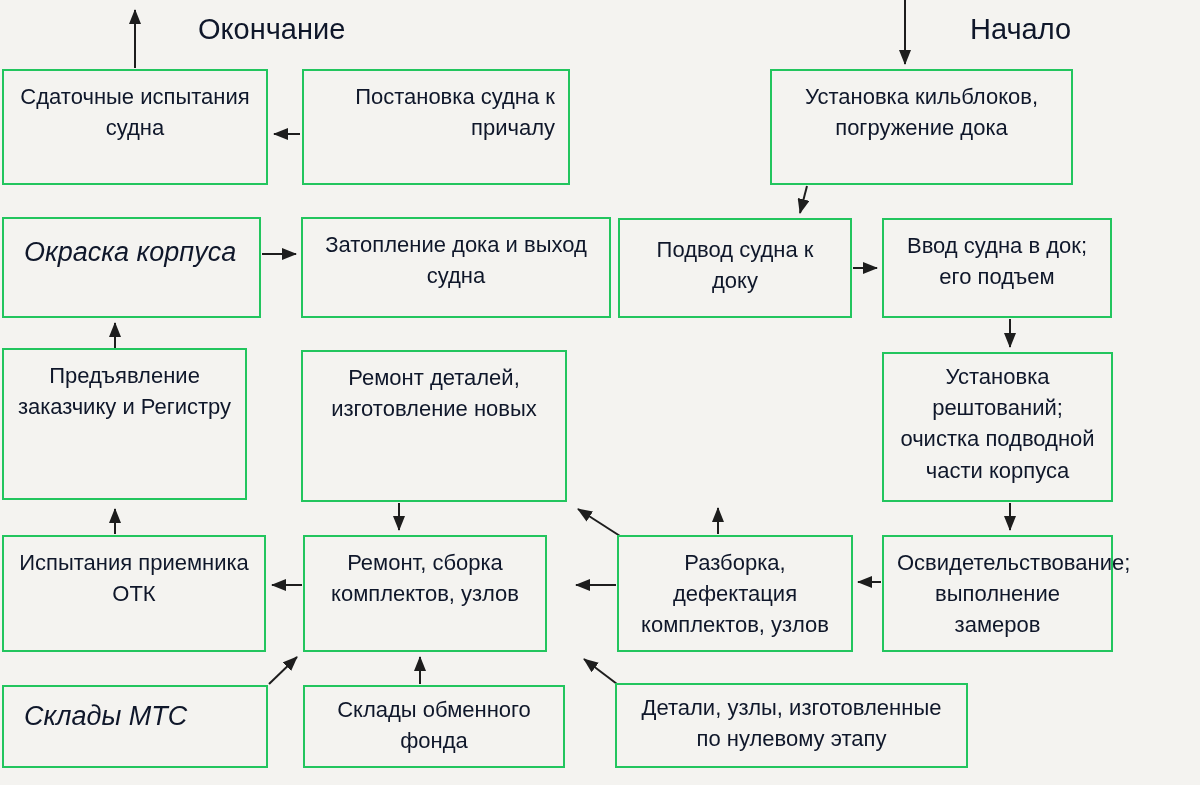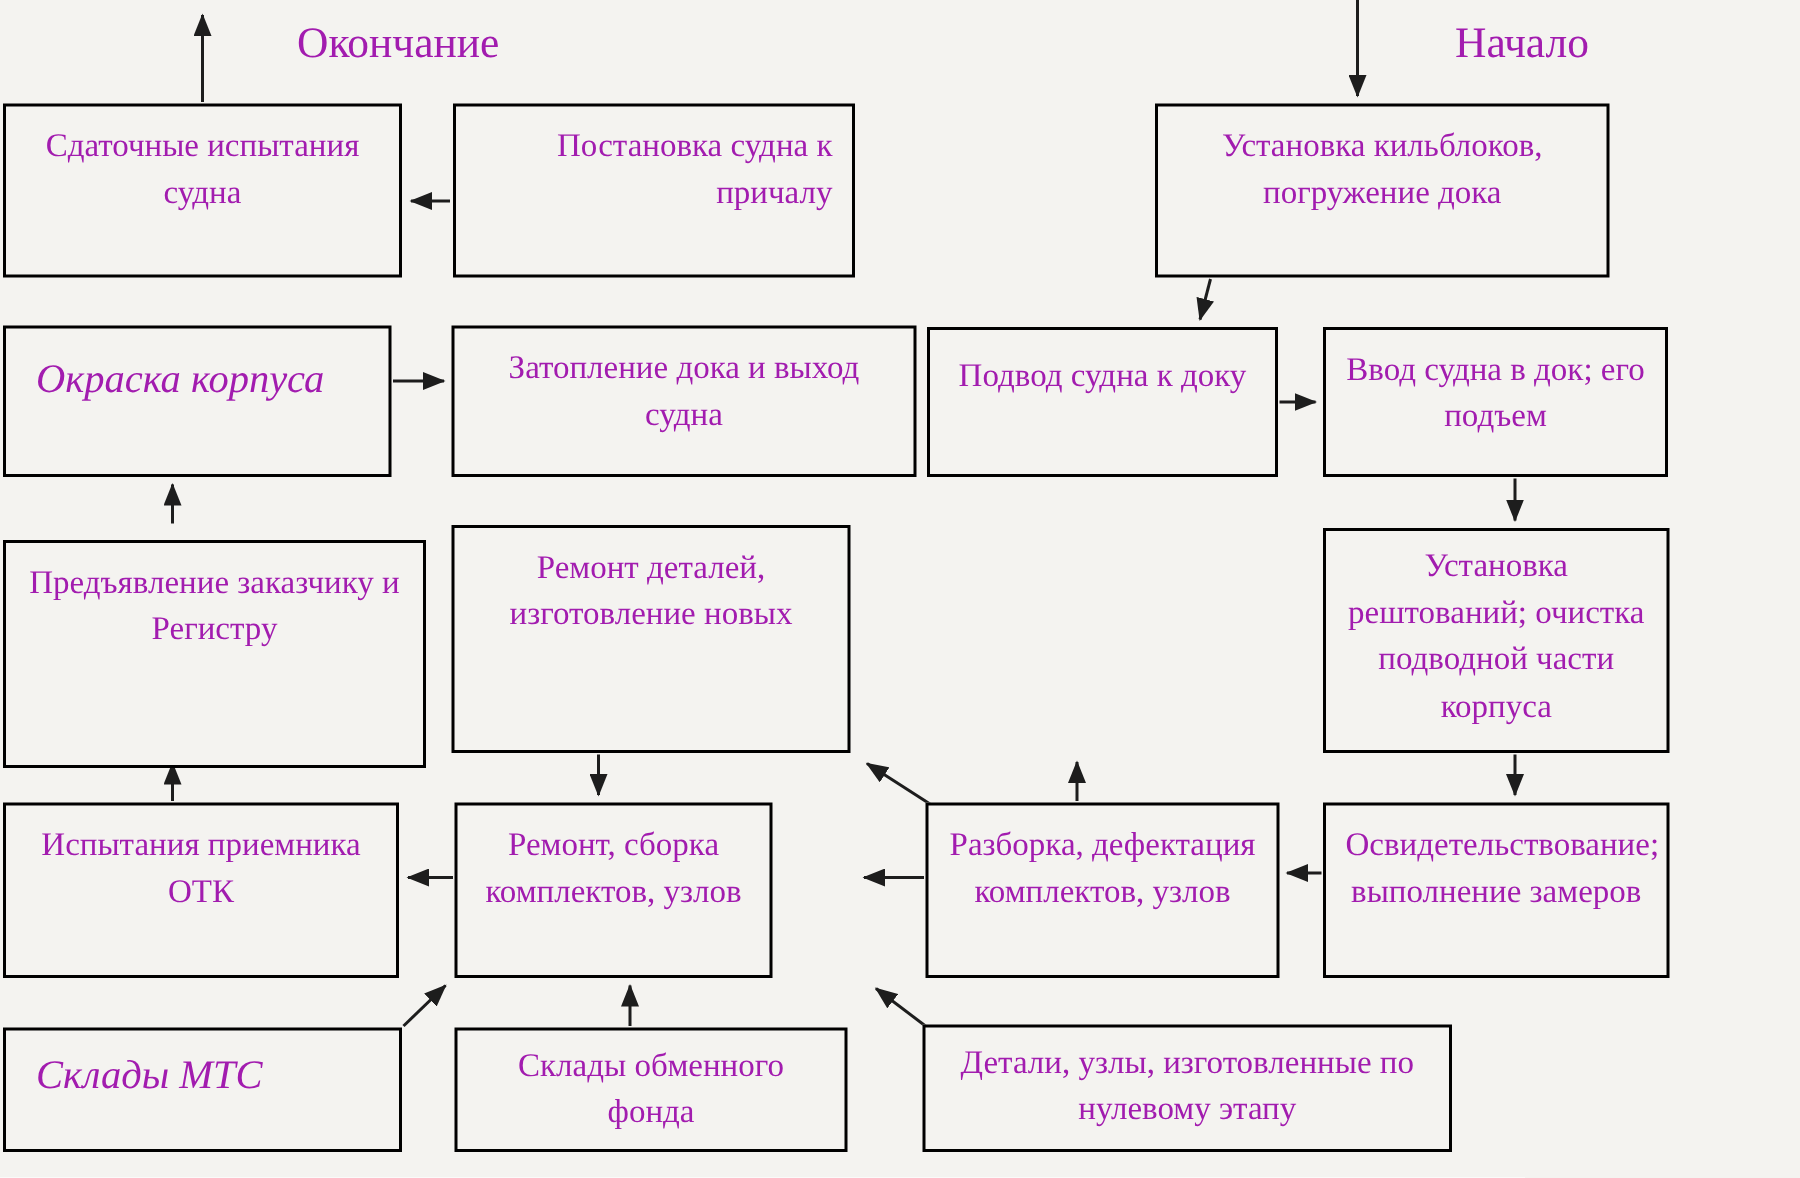--- a/index.html
+++ b/index.html
@@ -1,25 +1,25 @@
 <!DOCTYPE html>
 <html><head>
 <meta charset="utf-8">
 <style>
   html,body { margin:0; padding:0; background:#ffffff; }
   .canvas {
     position:relative; width:1200px; height:785px;
     background:#f4f3f0;
-    font-family:Liberation Serif, serif;
-    color:#a21caf; overflow:hidden;
+    font-family:Liberation Sans, sans-serif;
+    color:#0f172a; overflow:hidden;
   }
   svg.arrows { position:absolute; left:0; top:0; width:1200px; height:785px; }
   .box {
     position:absolute; box-sizing:border-box;
-    border:2px solid #000000; background:#f4f3f0;
+    border:2px solid #22c55e; background:#f4f3f0;
     text-align:center; font-size:22px; line-height:1.42;
     padding:10px 13px 0 13px;
   }
   .side {
     text-align:left; font-style:italic;
     font-size:27px; padding:14px 12px 0 20px;
   }
   .tight { padding-top:7px; }
   .flow-label { position:absolute; font-size:29px; white-space:nowrap; }
 </style>
@@ -62,26 +62,26 @@
 
   <div class="box" style="left:2px; top:69px; width:266px; height:116px;">Сдаточные испытания судна</div>
   <div class="box" style="left:302px; top:69px; width:268px; height:116px;text-align:right;">Постановка судна к причалу</div>
   <div class="box" style="left:770px; top:69px; width:303px; height:116px;">Установка кильблоков, погружение дока</div>
 
   <div class="box side" style="left:2px; top:217px; width:259px; height:101px;">Окраска корпуса</div>
   <div class="box" style="left:301px; top:217px; width:310px; height:101px;">Затопление дока и выход судна</div>
   <div class="box" style="left:618px; top:218px; width:234px; height:100px; padding-top:14px;">Подвод судна к доку</div>
   <div class="box" style="left:882px; top:218px; width:230px; height:100px;">Ввод судна в док; его подъем</div>
 
-  <div class="box" style="left:2px; top:360px; width:282px; height:152px;">Предъявление заказчику и Регистру</div>
+  <div class="box" style="left:2px; top:348px; width:245px; height:152px;">Предъявление заказчику и Регистру</div>
   <div class="box" style="left:301px; top:350px; width:266px; height:152px;">Ремонт деталей, изготовление новых</div>
   <div class="box tight" style="left:882px; top:352px; width:231px; height:150px;">Установка рештований; очистка подводной части корпуса</div>
 
   <div class="box" style="left:2px; top:535px; width:264px; height:117px;">Испытания приемника ОТК</div>
-  <div class="box" style="left:303px; top:535px; width:212px; height:117px;">Ремонт, сборка комплектов, узлов</div>
+  <div class="box" style="left:303px; top:535px; width:244px; height:117px;">Ремонт, сборка комплектов, узлов</div>
   <div class="box" style="left:617px; top:535px; width:236px; height:117px;">Разборка, дефектация комплектов, узлов</div>
   <div class="box" style="left:882px; top:535px; width:231px; height:117px;">Освидетельствование; выполнение замеров</div>
 
   <div class="box side" style="left:2px; top:685px; width:266px; height:83px; padding-top:10px;">Склады МТС</div>
   <div class="box tight" style="left:303px; top:685px; width:262px; height:83px;">Склады обменного фонда</div>
   <div class="box tight" style="left:615px; top:683px; width:353px; height:85px;">Детали, узлы, изготовленные по нулевому этапу</div>
 
 </div>
 
 </body></html>

